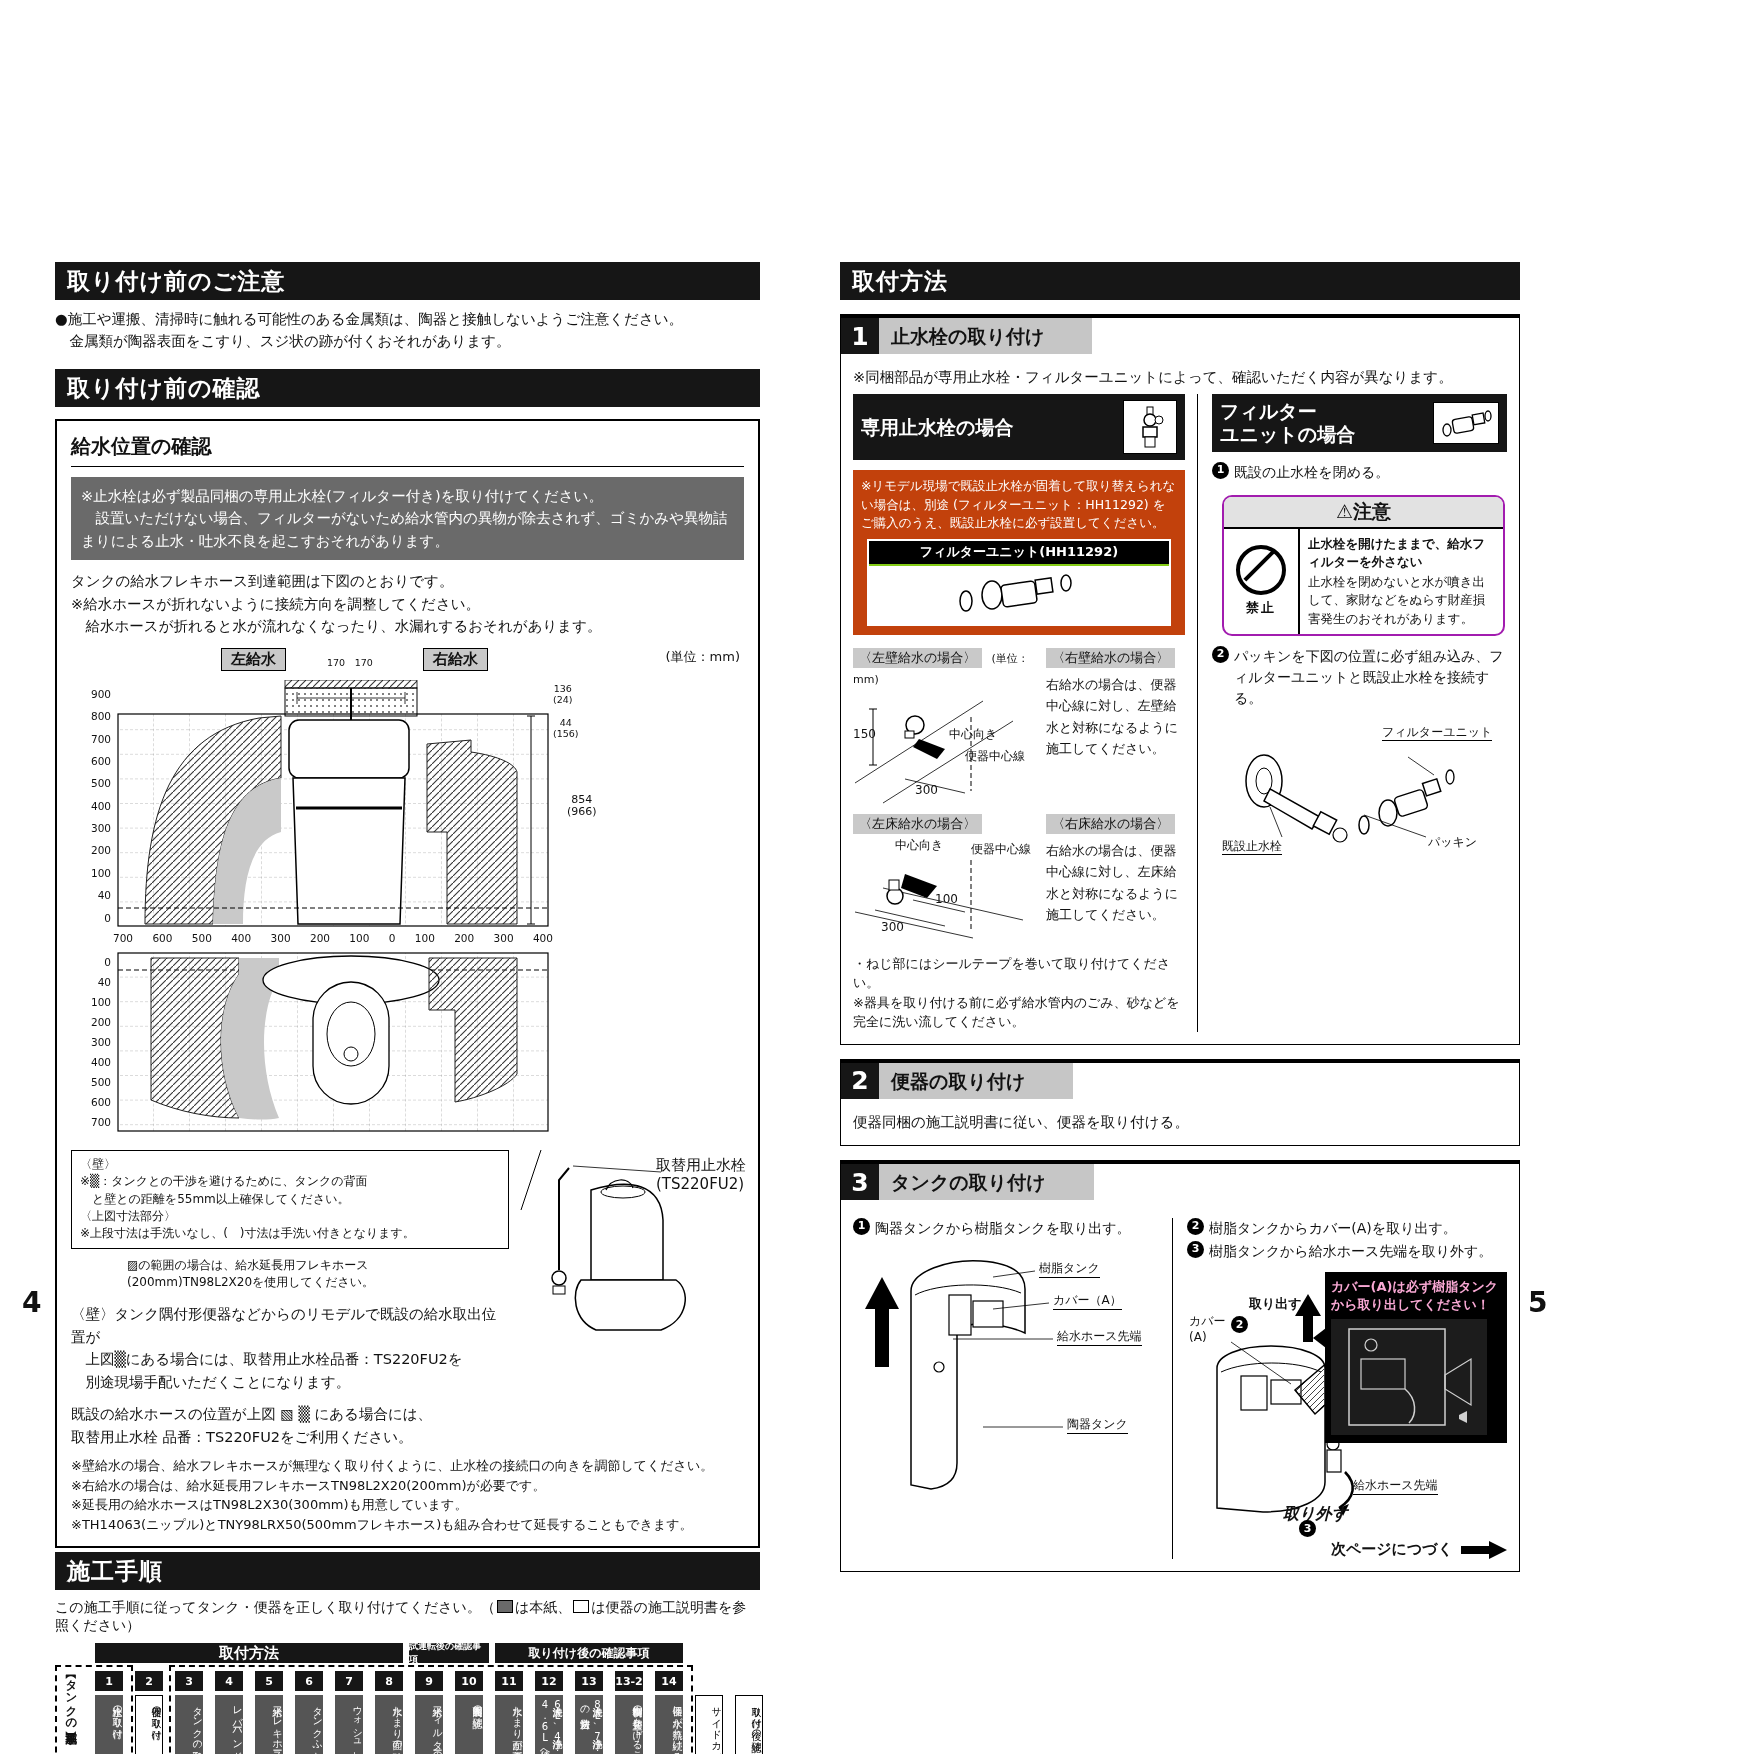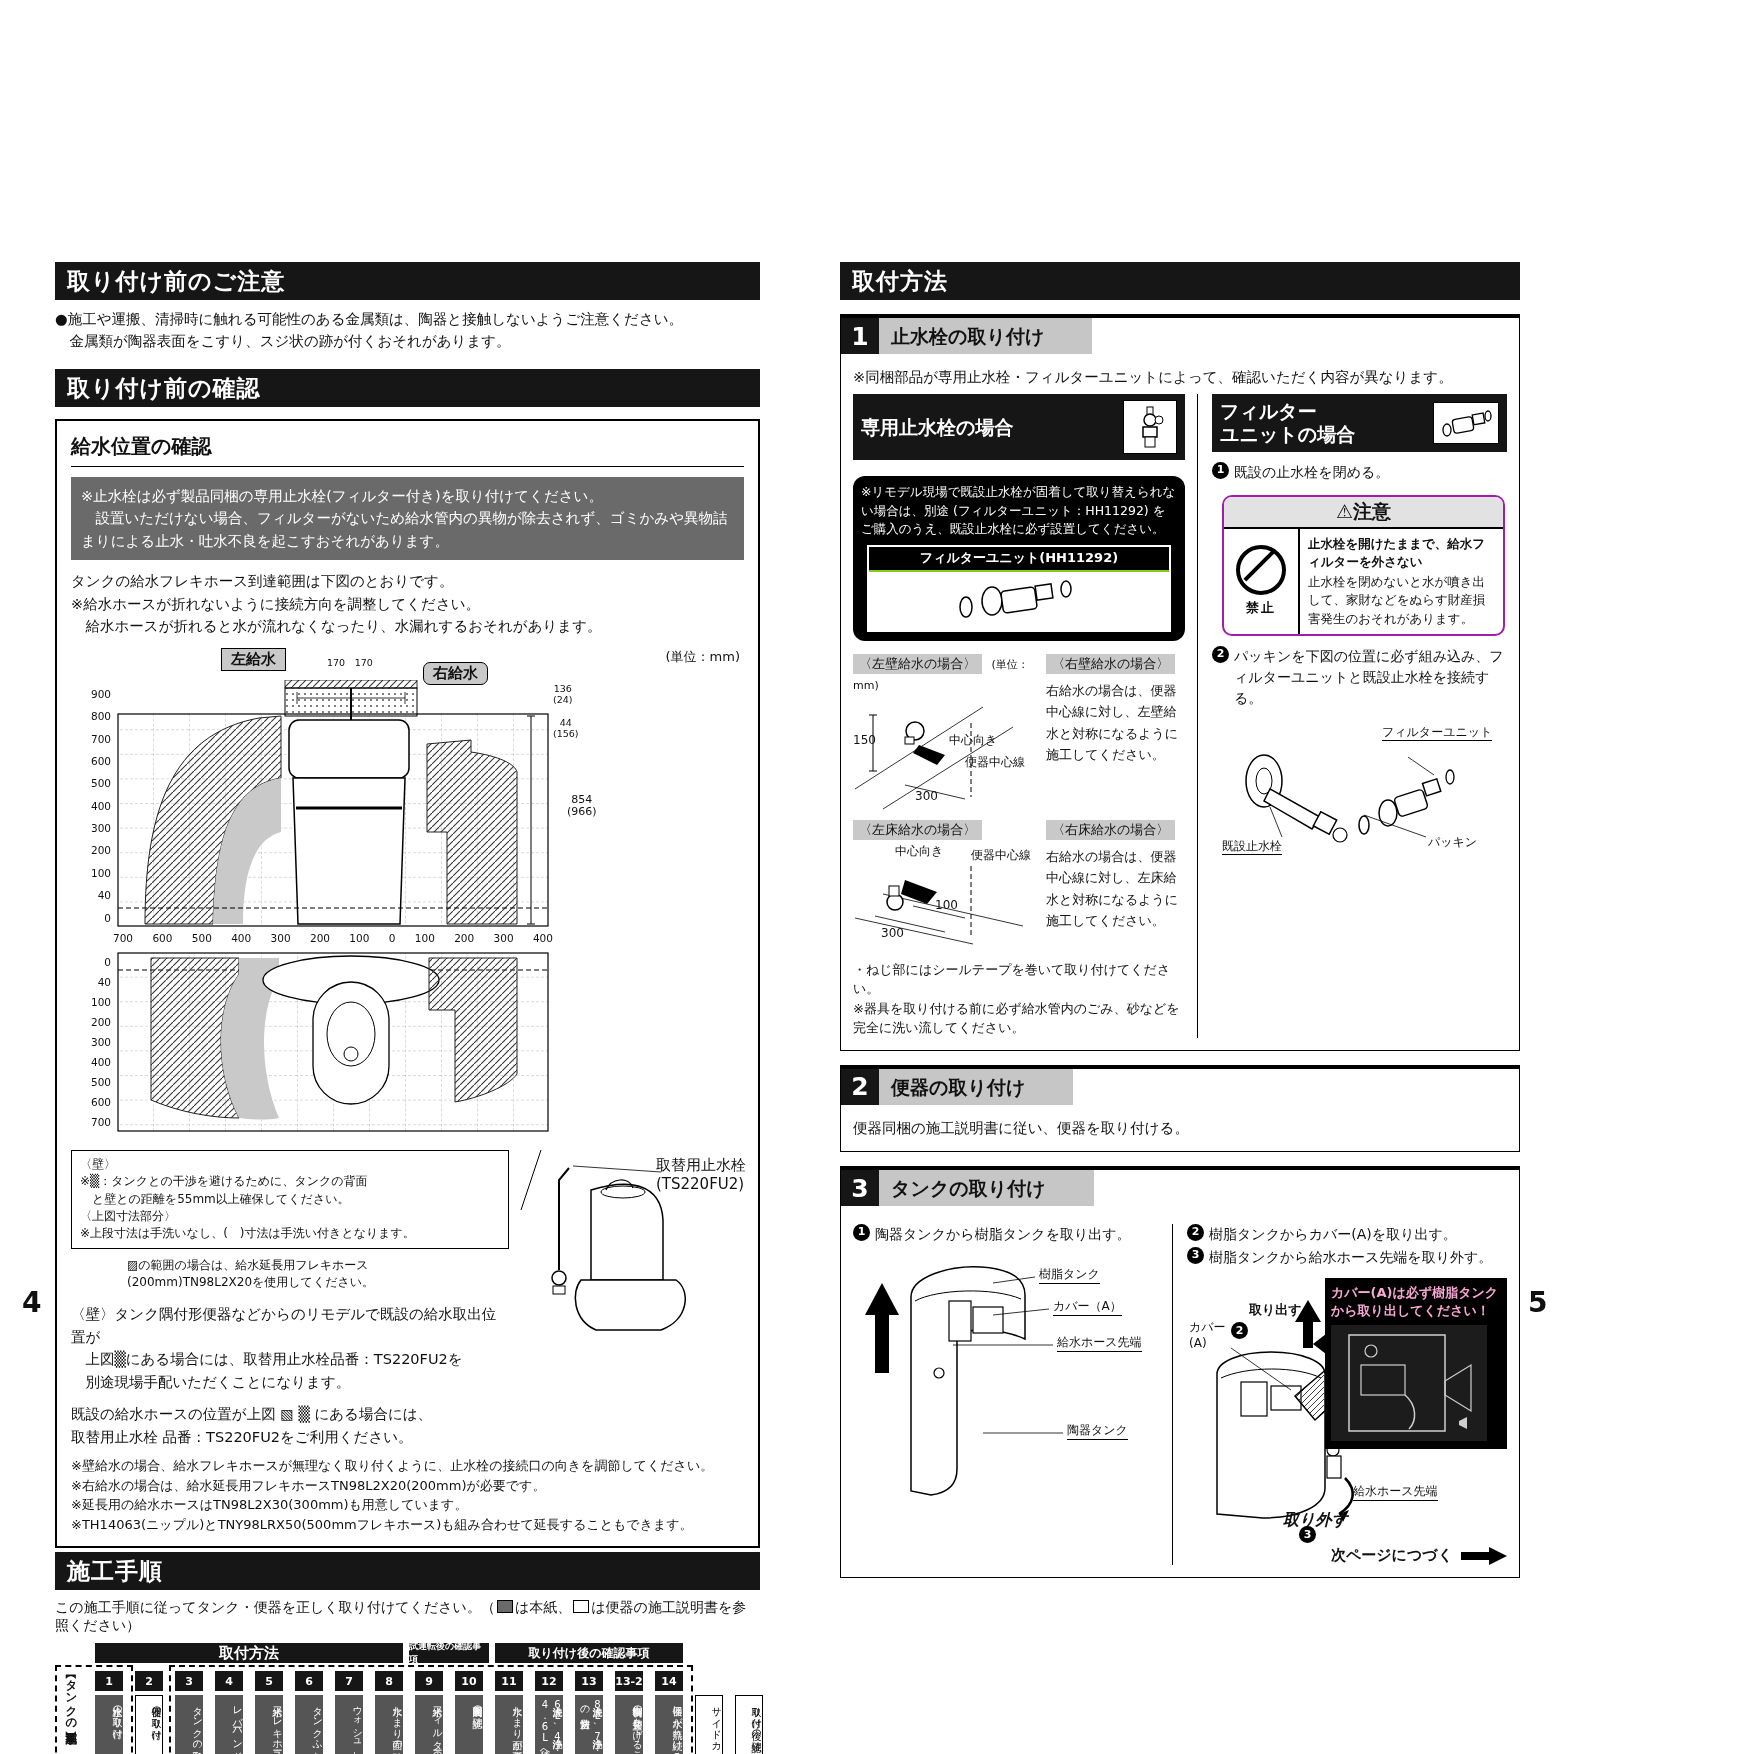--- a/index.html
+++ b/index.html
@@ -65,21 +65,21 @@
         display:flex;align-items:center;justify-content:center;}
   .titlebar{background:#c6c6c6;height:36px;line-height:36px;padding:0 48px 0 12px;
         font-size:19px;font-weight:bold;}
   .cols{display:flex;margin-top:6px;}
   .colL{width:345px;padding-right:12px;border-right:1.5px solid #000;box-sizing:border-box;}
   .colR{flex:1;padding-left:14px;min-width:0;}
   .casehead{background:#161616;color:#fff;display:flex;align-items:center;
         justify-content:space-between;padding:6px 8px;}
   .casehead .cl{font-size:19px;font-weight:bold;line-height:1.2;}
   .iconbox{background:#fff;border:1px solid #000;display:flex;align-items:center;justify-content:center;}
-  .graybox2{background:#000000;color:#fff;padding:7px 8px;margin-top:16px;font-size:12.5px;line-height:1.45;border-radius:12px;}
+  .graybox2{background:#c2410c;color:#fff;padding:7px 8px;margin-top:10px;font-size:12.5px;line-height:1.45;}
   .panel{border:2px solid #fff;margin:7px 6px 2px;}
   .panelhead{background:#000;color:#fff;text-align:center;font-size:13px;font-weight:bold;
         padding:2px 0;border-bottom:2px solid #84cc16;}
   .panelbody{background:#fff;height:58px;display:flex;align-items:center;justify-content:center;}
   .grid2{display:grid;grid-template-columns:185px 1fr;column-gap:10px;row-gap:10px;margin-top:12px;gap:8px;}
   .subtitle{display:inline-block;background:#c9c9c9;font-size:13px;padding:1px 6px;}
   .unit2{font-size:11px;margin-left:4px;}
   .celltext{font-size:13px;line-height:1.65;margin-top:6px;}
   .fig{position:relative;}
   .lbl{position:absolute;font-size:12px;white-space:nowrap;line-height:1.2;}
@@ -131,21 +131,21 @@
 
     <div>
 
     <div class="t f14">タンクの給水フレキホース到達範囲は下図のとおりです。</div>
         <div class="t f14">※給水ホースが折れないように接続方向を調整してください。</div>
         <div class="t f14">　給水ホースが折れると水が流れなくなったり、水漏れするおそれがあります。</div>
       </div>
 
     <div class="diag">
       <span class="badge" style="left:150px;top:4px;">左給水</span>
-      <span class="badge" style="left:352px;top:18px;border-radius:7px;">右給水</span>
+      <span class="badge" style="left:352px;top:4px;">右給水</span>
       <span class="dim" style="left:256px;top:14px;">170　170</span>
       <span class="unitlbl" style="right:4px;top:4px;">(単位：mm)</span>
 
       <div class="axisy" style="left:6px;top:44px;height:236px;">
 
       <span class="t">900</span>
           <span class="t">800</span>
           <span class="t">700</span>
           <span class="t">600</span>
           <span class="t">500</span>

